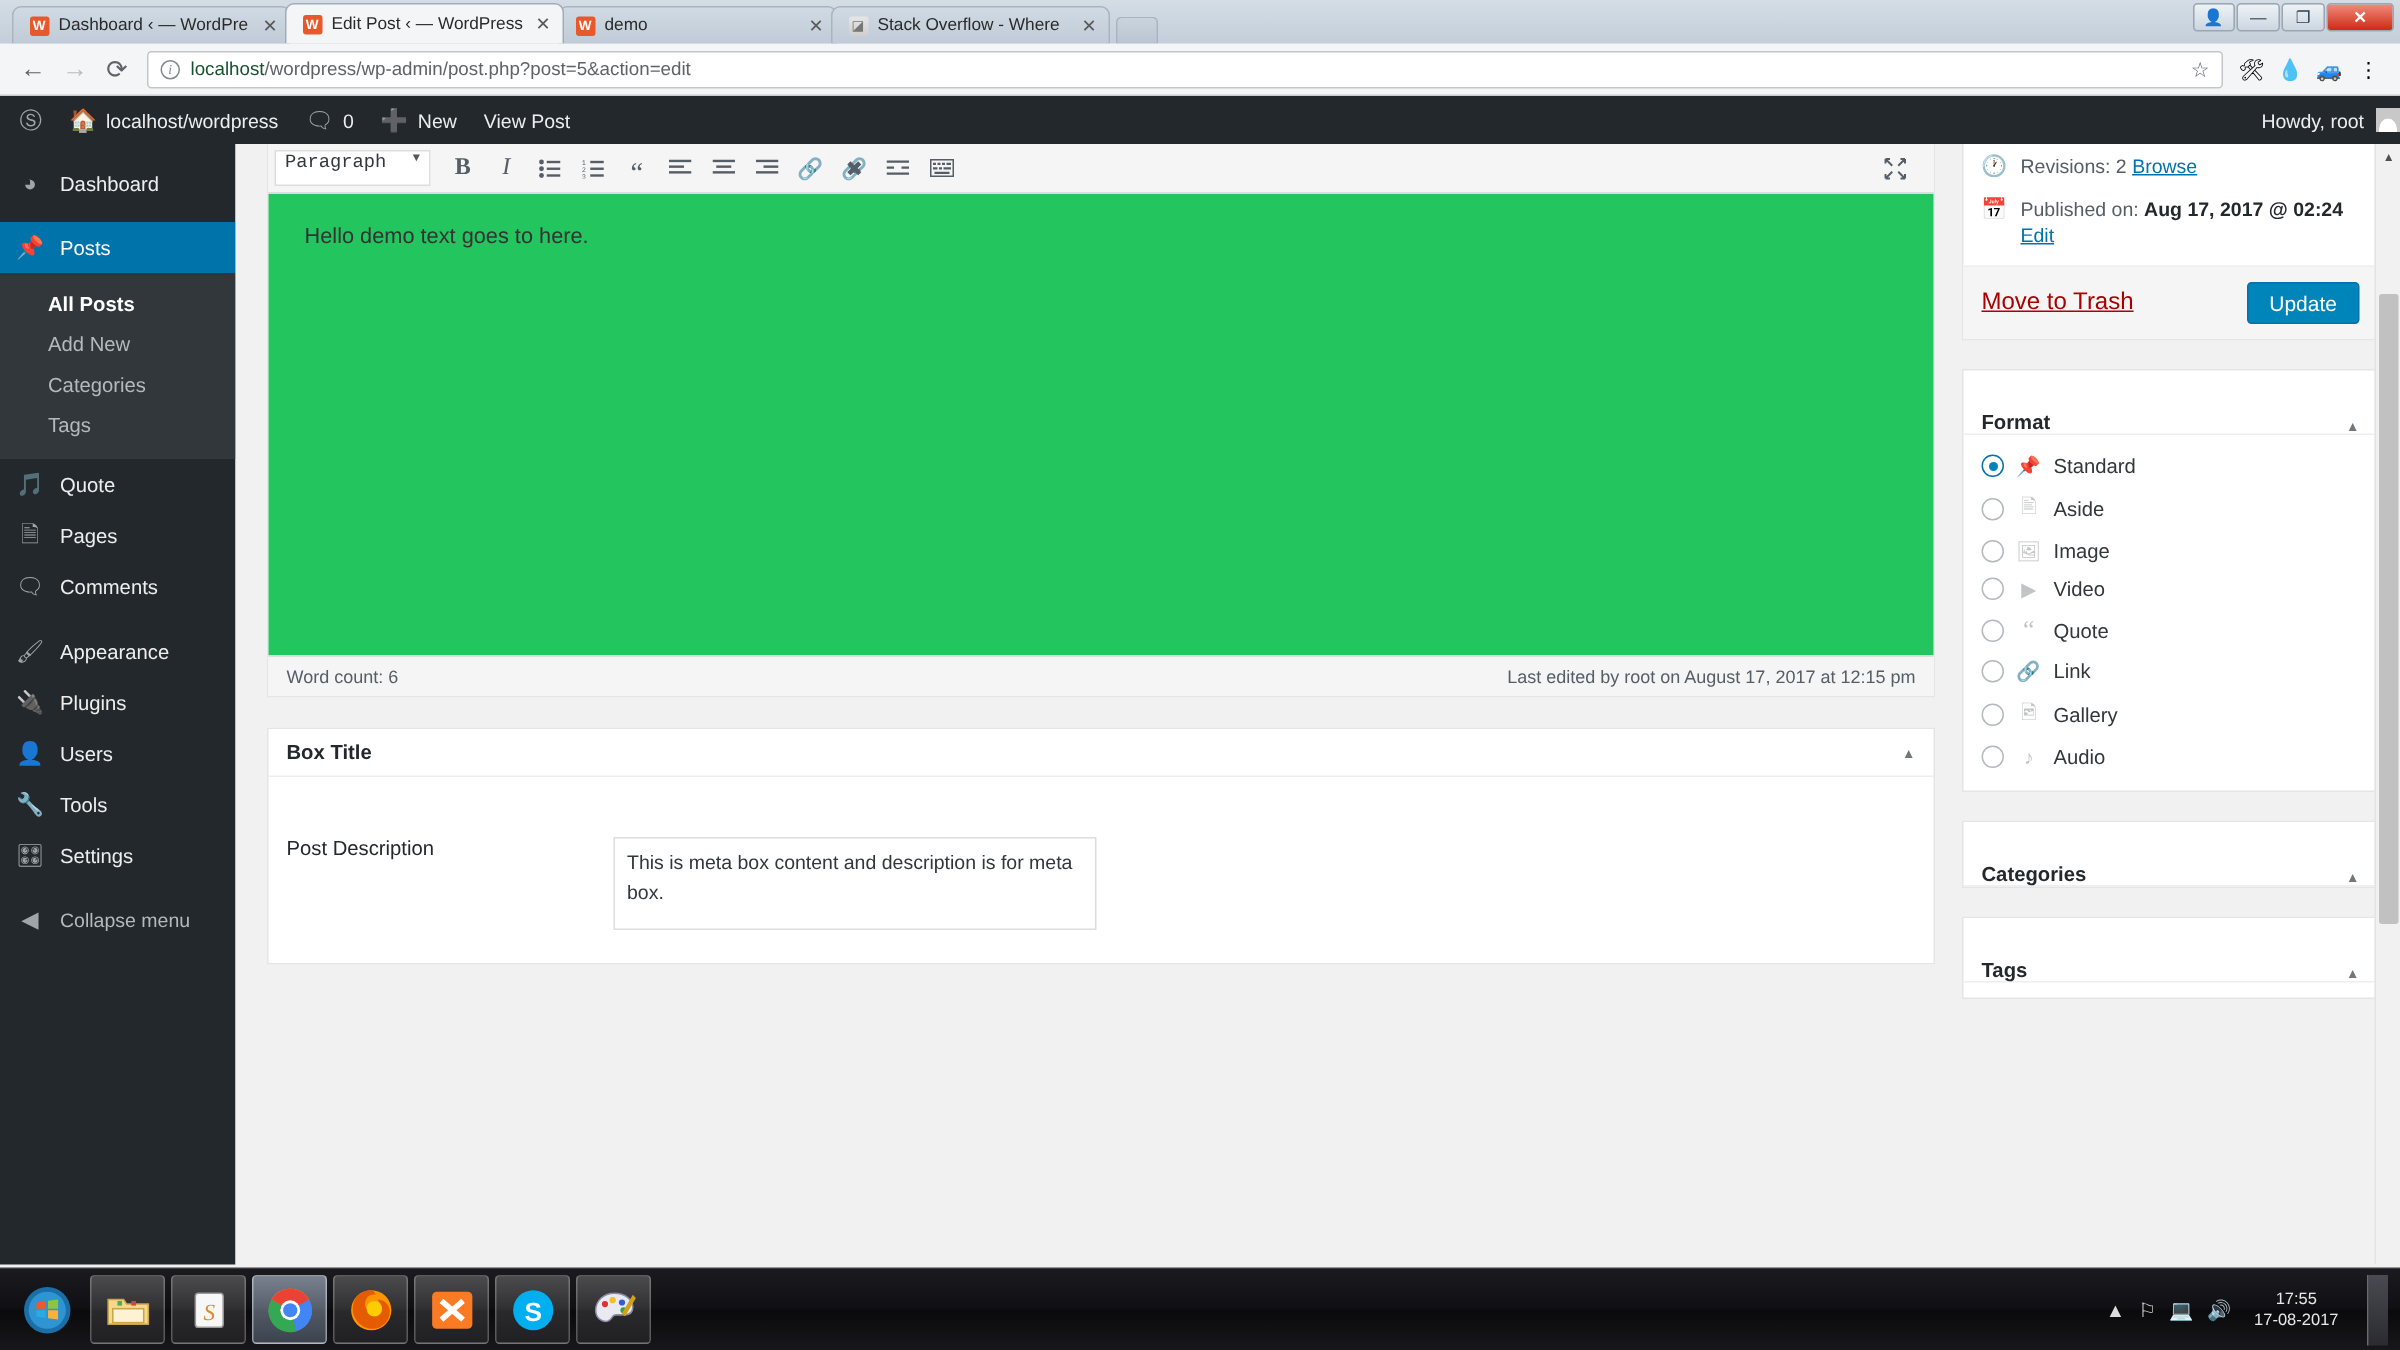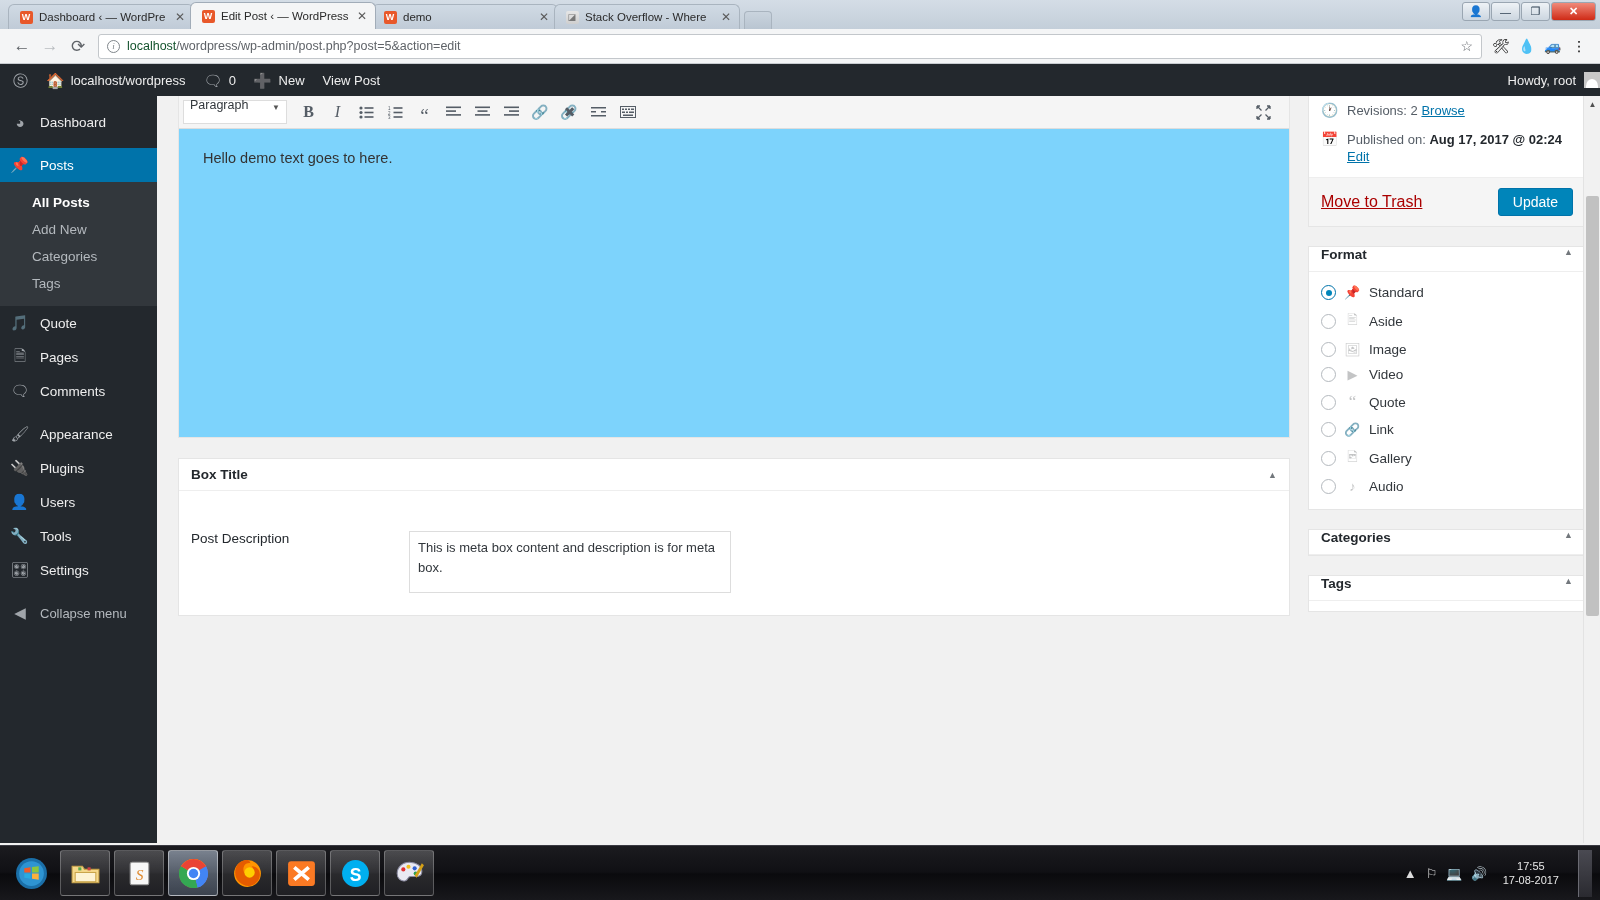--- a/index.html
+++ b/index.html
@@ -282,39 +282,40 @@
     gap: 2px;
     position: relative;
   }
   .para-select {
     width: 104px; height: 24px;
     background: #fff;
     border: 1px solid #ddd;
     font-size: 12.5px;
     color: #32373c;
     display: flex;
-    align-items: flex-end;
-    padding: 11px 6px;
+    align-items: flex-start;
+    padding: 0 6px;
     margin-right: 6px;
+    font-family: Liberation Mono, monospace;
   }
   .para-select .caret { margin-left: auto; font-size: 8px; color: #555; }
   .tb-btn {
     width: 27px; height: 26px;
     display: flex; align-items: center; justify-content: center;
     color: #555d66;
     font-size: 14px;
   }
   .tb-btn svg { display: block; }
   .tb-fullscreen { margin-left: auto; margin-right: 8px; }
   .editor-body {
     height: 308px;
     padding: 18px 24px;
     font-size: 14.5px;
     color: #333;
-    background: #7dd3fc;
+    background: #22c55e;
     line-height: 1.6;
   }
   .editor-status {
     background: #f5f5f5;
     border-top: 1px solid #ddd;
     height: 27px;
     display: flex;
     align-items: center;
     padding: 0 12px;
     font-size: 12px;
@@ -370,22 +371,22 @@
 
   
   .side-box {
     background: #fff;
     border: 1px solid #e5e5e5;
     margin-bottom: 19px;
   }
   .side-box.first { border-top: none; }
   .side-header {
     display: flex;
-    align-items: flex-start;
-    height: 25px;
+    align-items: flex-end;
+    height: 43px;
     padding: 0 12px;
     border-bottom: 1px solid #eee;
     font-size: 13.5px;
     font-weight: bold;
     color: #23282d;
   }
   .side-header .toggle { margin-left: auto; color: #72777c; font-size: 9px; }
   .pub-rows { padding: 0 12px; }
   .pub-row {
     display: flex;
@@ -784,20 +785,24 @@
                   <rect x="3" y="8.5" width="10" height="1.5" fill="#555d66"></rect>
                 </svg>
             </div>
             <div class="tb-btn tb-fullscreen">
               <svg width="15" height="15" viewBox="0 0 15 15">
                   <path d="M1 1 L5.5 5.5 M1 1 L1 4 M1 1 L4 1 M14 1 L9.5 5.5 M14 1 L14 4 M14 1 L11 1 M1 14 L5.5 9.5 M1 14 L1 11 M1 14 L4 14 M14 14 L9.5 9.5 M14 14 L14 11 M14 14 L11 14" stroke="#555d66" stroke-width="1.3" fill="none"></path>
                 </svg>
             </div>
           </div>
           <div class="editor-body">Hello demo text goes to here.</div>
+          <div class="editor-status">
+            <span>Word count: 6</span>
+            <span class="right">Last edited by root on August 17, 2017 at 12:15 pm</span>
+          </div>
         </div>
 
         <div class="postbox">
           <div class="postbox-header">
             <span>Box Title</span>
             <span class="toggle">▲</span>
           </div>
           <div class="postbox-body">
             <div class="metabox-row">
               <span class="metabox-label">Post Description</span>

